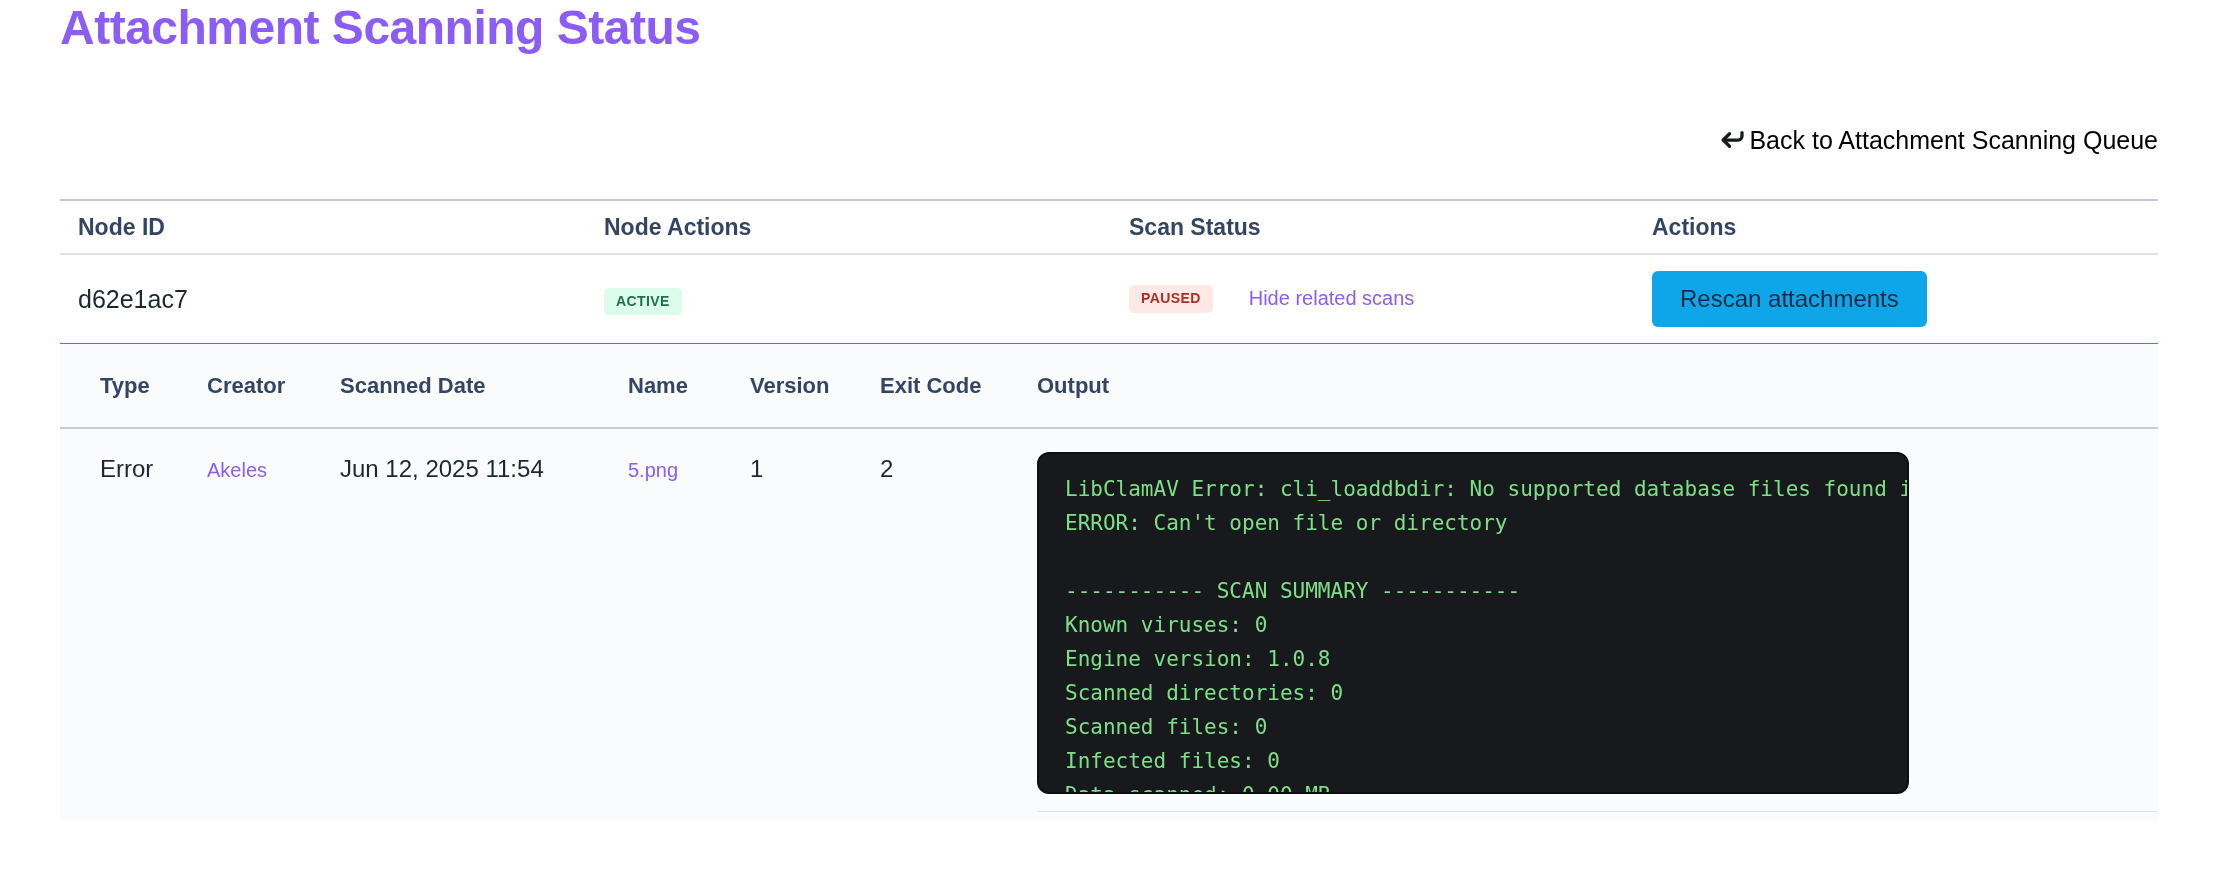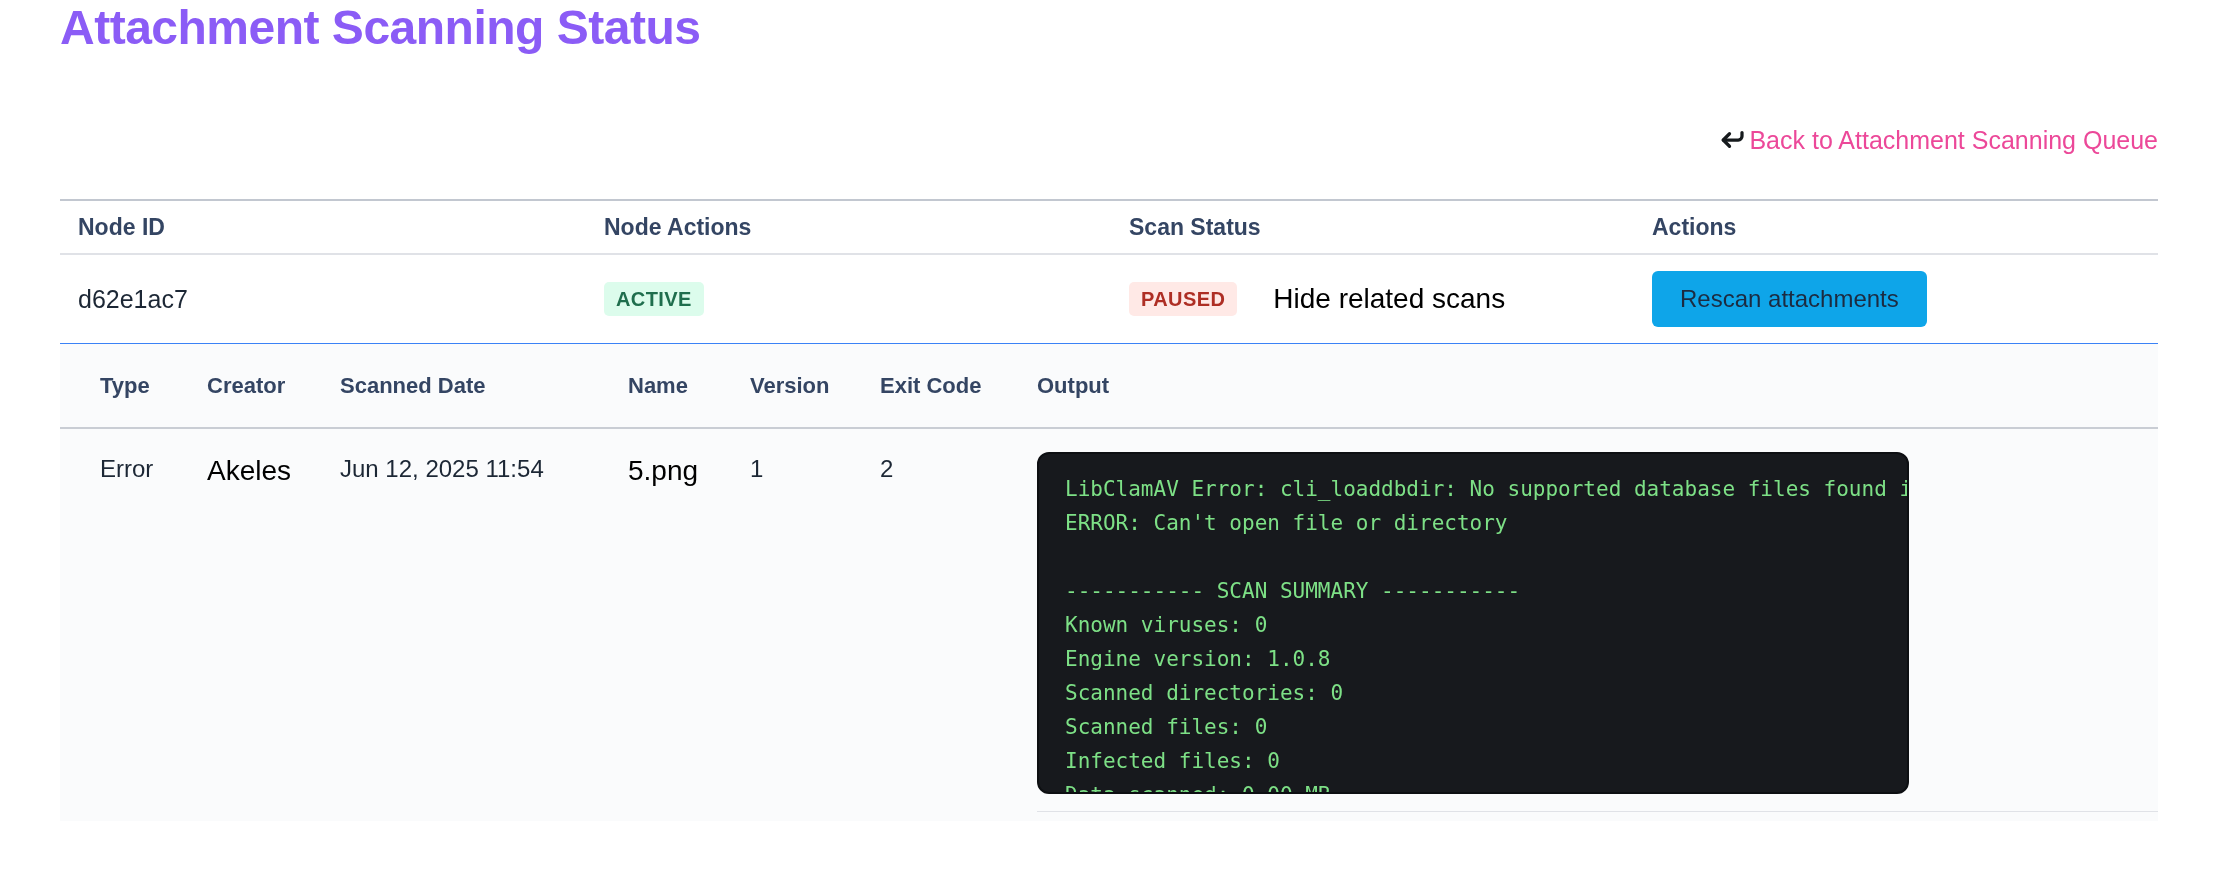--- a/index.html
+++ b/index.html
@@ -19,21 +19,21 @@
     margin-top: 70px;
     display: flex;
     justify-content: flex-end;
     align-items: center;
   }
   .back-link {
     display: inline-flex;
     align-items: center;
     gap: 2px;
     text-decoration: none;
-    color: #ec4899;
+    color: #000000;
     font-size: 25px;
     font-weight: 500;
     cursor: pointer;
   }
   .back-link svg { display: block; }
 
   
   .node-table { margin-top: 44px; border-top: 2px solid #c2c7d0; }
   .node-grid {
     display: grid;
@@ -45,36 +45,36 @@
     height: 54px;
     border-bottom: 2px solid #e0e2e7;
     font-size: 23px;
     font-weight: 600;
     color: #344563;
   }
   .node-row { height: 88px; font-size: 25px; }
 
   .badge {
     display: inline-block;
-    font-size: 20px;
+    font-size: 14px;
     font-weight: 700;
     letter-spacing: 0.4px;
     padding: 6px 12px;
     border-radius: 5px;
     line-height: 1.1;
   }
   .badge-active { background: #dcfcec; color: #1f6e4d; }
   .badge-paused { background: #ffe9e6; color: #ae2e24; }
 
   .scan-status-cell { display: flex; align-items: center; gap: 36px; }
 
   a.link, .link {
-    color: #000000;
+    color: #8b5cf6;
     text-decoration: none;
-    font-size: 28px;
+    font-size: 20px;
     cursor: pointer;
   }
 
   .btn-rescan {
     font-family: "Liberation Sans", sans-serif;
     background: #0ea5e9;
     color: #1c2b41;
     border: none;
     border-radius: 6px;
     font-size: 24px;

